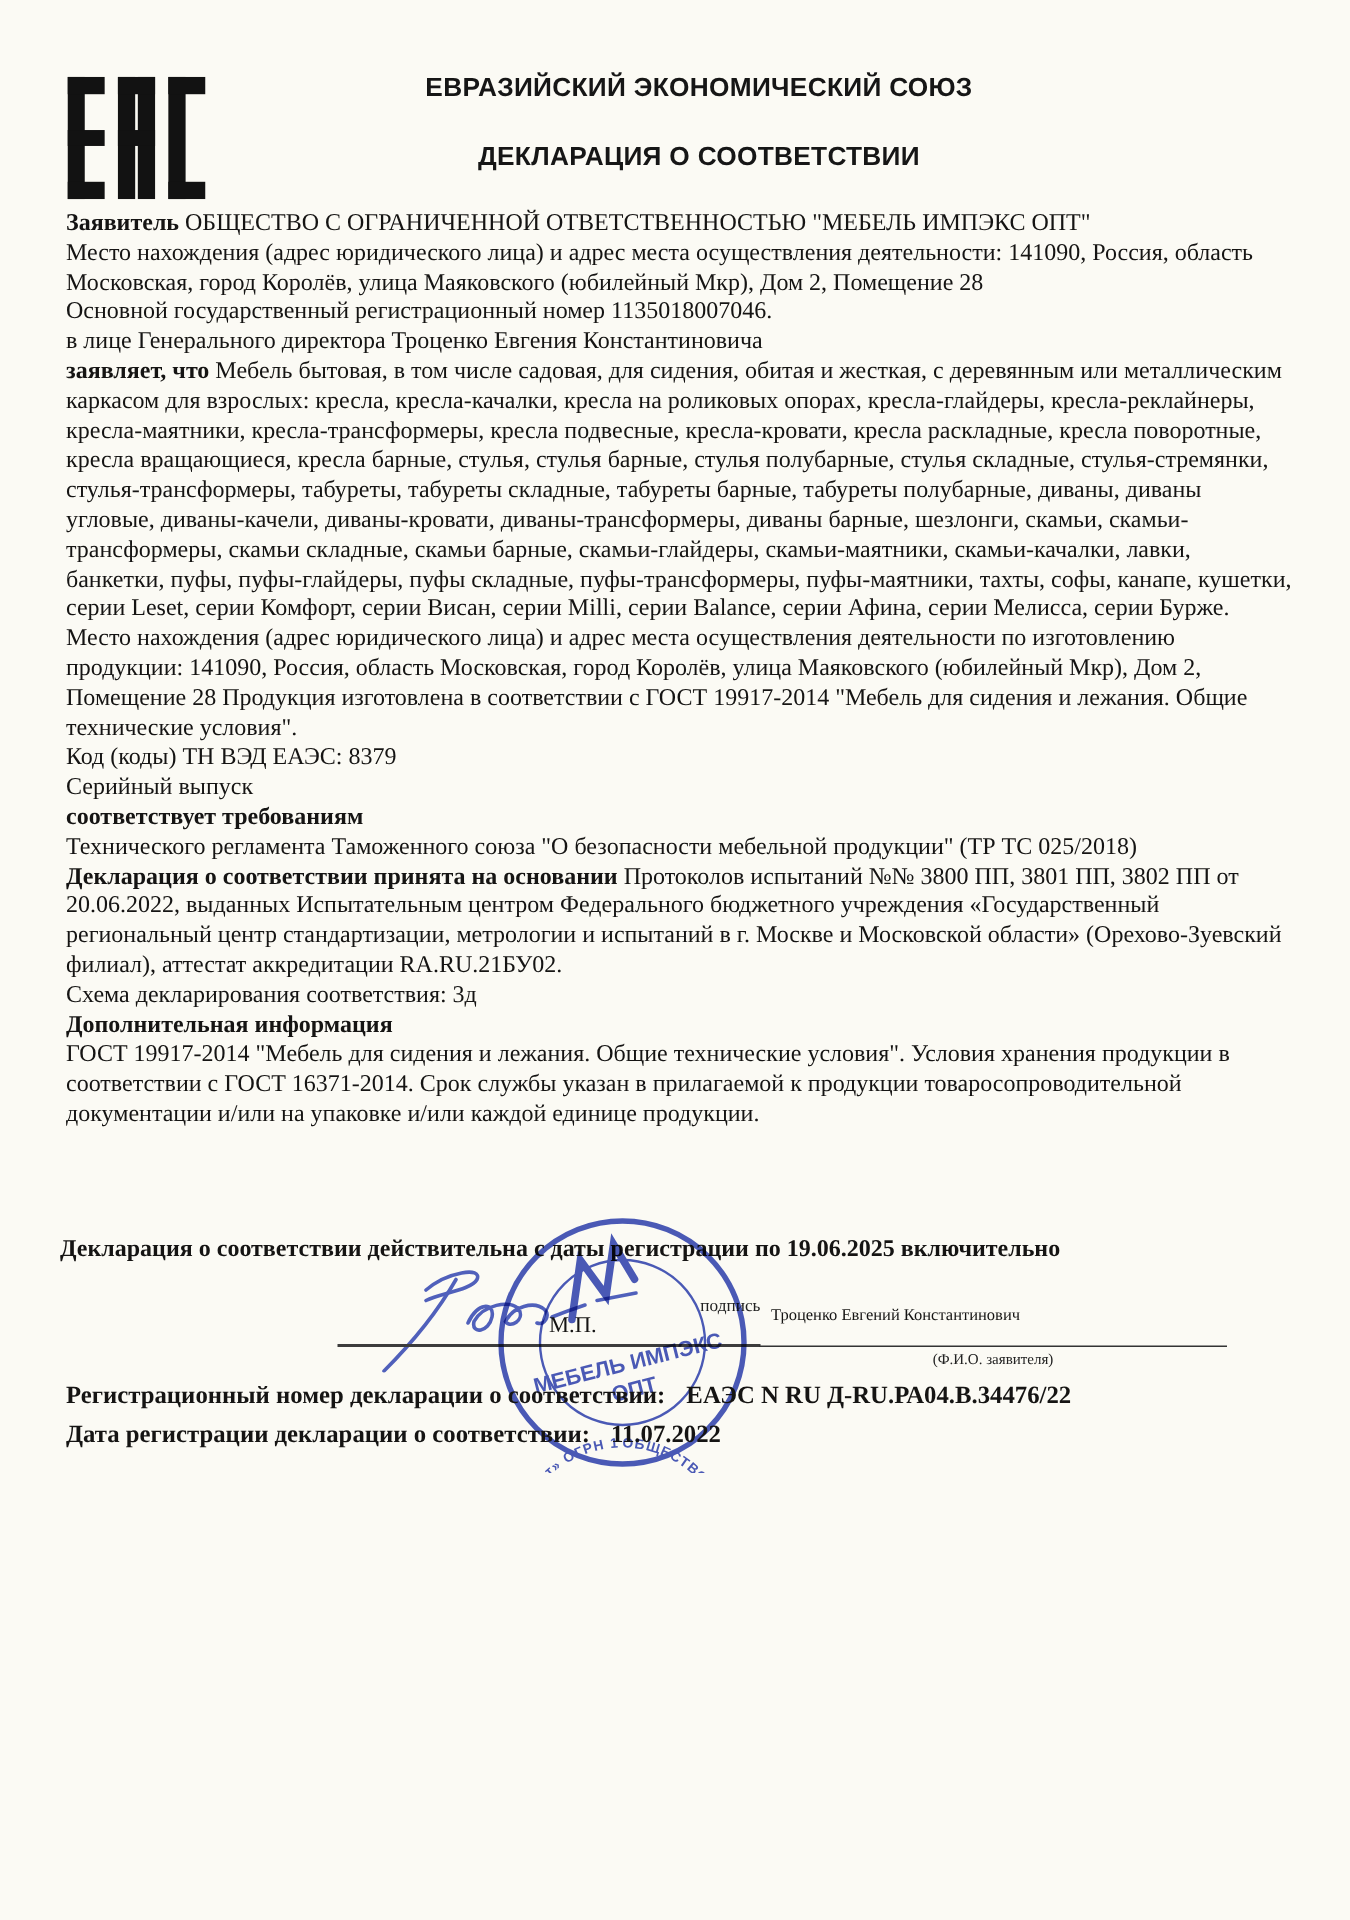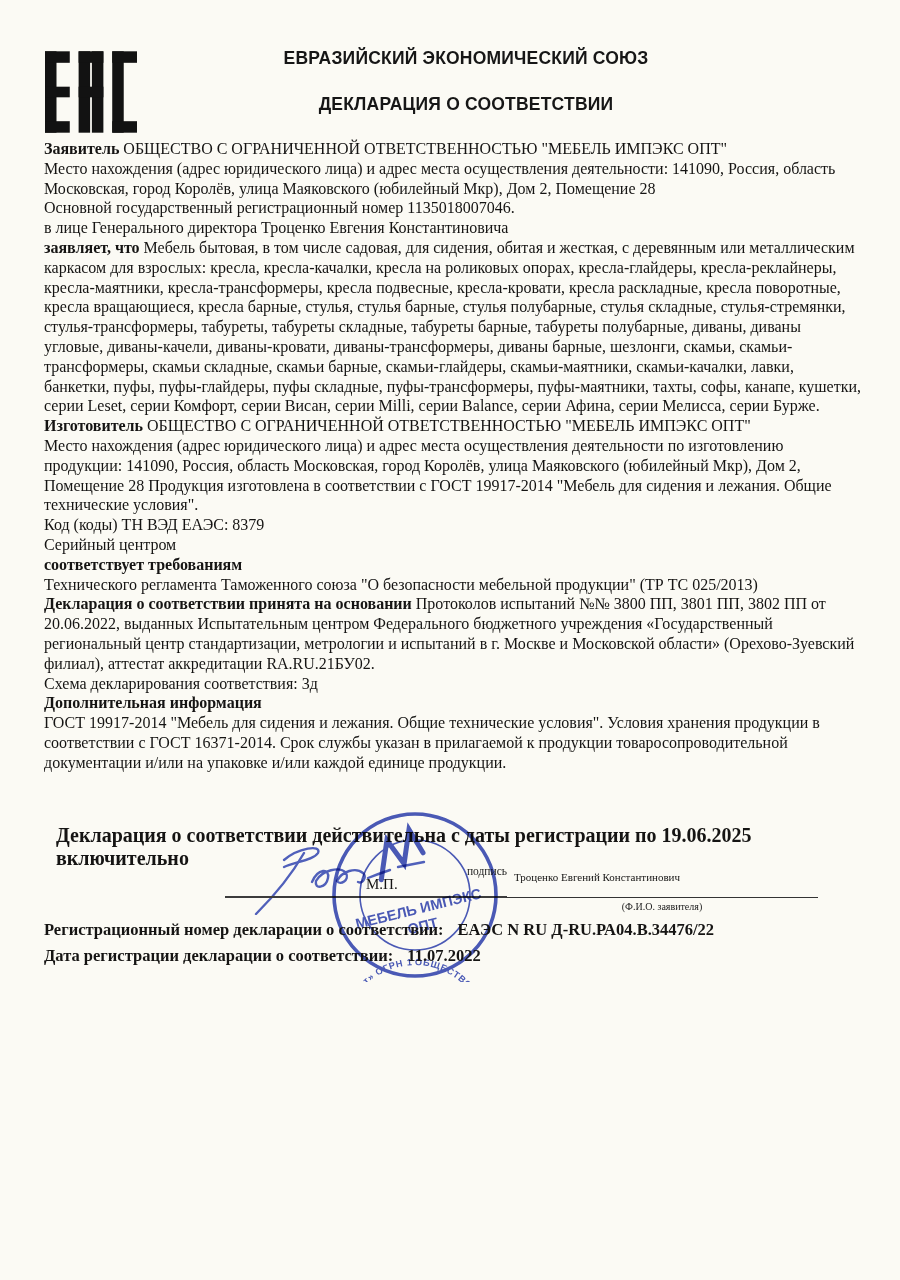--- a/index.html
+++ b/index.html
@@ -9,21 +9,21 @@
   
   .eac{position:absolute;left:45px;top:46px;width:92px;height:92px;}
   .titles{position:absolute;left:0;top:48px;width:900px;text-align:center;padding-left:32px;box-sizing:border-box;
           font-family:"Liberation Sans", sans-serif;font-weight:bold;font-size:17.5px;color:#161616;letter-spacing:.2px;}
   .titles .t2{margin-top:25px;}
   
   .content{position:absolute;left:44px;top:139px;width:818px;font-size:16px;line-height:19.8px;}
   .content p{margin:0;}
   .content b{font-weight:bold;}
   
-  .validity{position:absolute;left:56px;top:824px;width:818px;font-size:20px;font-weight:bold;}
+  .validity{position:absolute;left:40px;top:824px;width:818px;font-size:16px;font-weight:bold;}
   .sig-scribble{position:absolute;left:228px;top:840px;width:220px;height:75px;}
   .sig-line{position:absolute;left:225px;top:896px;width:282px;border-top:2px solid #3c3c3c;}
   .sig-caption{position:absolute;left:225px;top:865px;width:282px;text-align:right;font-size:11.5px;color:#222;}
   .mp{position:absolute;left:366px;top:876px;font-size:15px;}
   .stamp{position:absolute;left:328px;top:808px;width:174px;height:174px;mix-blend-mode:multiply;opacity:.88;}
   .fio{position:absolute;left:514px;top:871px;font-size:11px;}
   .fio-line{position:absolute;left:506px;top:897px;width:312px;border-top:1.5px solid #333;}
   .fio-caption{position:absolute;left:506px;top:901px;width:312px;text-align:center;font-size:10px;color:#222;}
   .reg1{position:absolute;left:44px;top:920px;font-size:16.5px;font-weight:bold;}
   .reg2{position:absolute;left:44px;top:946px;font-size:16.5px;font-weight:bold;}
@@ -57,26 +57,25 @@
     <div class="t1">ЕВРАЗИЙСКИЙ ЭКОНОМИЧЕСКИЙ СОЮЗ</div>
     <div class="t2">ДЕКЛАРАЦИЯ О СООТВЕТСТВИИ</div>
   </div>
 
   <div class="content">
     <p><b>Заявитель</b><span> ОБЩЕСТВО С ОГРАНИЧЕННОЙ ОТВЕТСТВЕННОСТЬЮ "МЕБЕЛЬ ИМПЭКС ОПТ"</span></p>
     <p>Место нахождения (адрес юридического лица) и адрес места осуществления деятельности: 141090, Россия, область Московская, город Королёв, улица Маяковского (юбилейный Мкр), Дом 2, Помещение 28</p>
     <p>Основной государственный регистрационный номер 1135018007046.</p>
     <p>в лице Генерального директора Троценко Евгения Константиновича</p>
     <p><b>заявляет, что</b><span> Мебель бытовая, в том числе садовая, для сидения, обитая и жесткая, с деревянным или металлическим каркасом для взрослых: кресла, кресла-качалки, кресла на роликовых опорах, кресла-глайдеры, кресла-реклайнеры, кресла-маятники, кресла-трансформеры, кресла подвесные, кресла-кровати, кресла раскладные, кресла поворотные, кресла вращающиеся, кресла барные, стулья, стулья барные, стулья полубарные, стулья складные, стулья-стремянки, стулья-трансформеры, табуреты, табуреты складные, табуреты барные, табуреты полубарные, диваны, диваны угловые, диваны-качели, диваны-кровати, диваны-трансформеры, диваны барные, шезлонги, скамьи, скамьи-трансформеры, скамьи складные, скамьи барные, скамьи-глайдеры, скамьи-маятники, скамьи-качалки, лавки, банкетки, пуфы, пуфы-глайдеры, пуфы складные, пуфы-трансформеры, пуфы-маятники, тахты, софы, канапе, кушетки, серии Leset, серии Комфорт, серии Висан, серии Milli, серии Balance, серии Афина, серии Мелисса, серии Бурже.</span></p>
-    <p><b>Изготовитель</b><span> ОБЩЕСТВО С ОГРАНИЧЕННОЙ ОТВЕТСТВЕННОСТЬЮ "МЕБЕЛЬ ИМПЭКС ОПТ"</span></p>
     <p>Место нахождения (адрес юридического лица) и адрес места осуществления деятельности по изготовлению продукции: 141090, Россия, область Московская, город Королёв, улица Маяковского (юбилейный Мкр), Дом 2, Помещение 28 Продукция изготовлена в соответствии с ГОСТ 19917-2014 "Мебель для сидения и лежания. Общие технические условия".</p>
     <p>Код (коды) ТН ВЭД ЕАЭС: 8379</p>
-    <p>Серийный центром</p>
+    <p>Серийный выпуск</p>
     <p><b>соответствует требованиям</b></p>
-    <p>Технического регламента Таможенного союза "О безопасности мебельной продукции" (ТР ТС 025/2013)</p>
+    <p>Технического регламента Таможенного союза "О безопасности мебельной продукции" (ТР ТС 025/2018)</p>
     <p><b>Декларация о соответствии принята на основании</b><span> Протоколов испытаний №№ 3800 ПП, 3801 ПП, 3802 ПП от 20.06.2022, выданных Испытательным центром Федерального бюджетного учреждения «Государственный региональный центр стандартизации, метрологии и испытаний в г. Москве и Московской области» (Орехово-Зуевский филиал), аттестат аккредитации RA.RU.21БУ02.</span></p>
     <p>Схема декларирования соответствия: 3д</p>
     <p><b>Дополнительная информация</b></p>
     <p>ГОСТ 19917-2014 "Мебель для сидения и лежания. Общие технические условия". Условия хранения продукции в соответствии с ГОСТ 16371-2014. Срок службы указан в прилагаемой к продукции товаросопроводительной документации и/или на упаковке и/или каждой единице продукции.</p>
   </div>
 
   <div class="validity">Декларация о соответствии действительна с даты регистрации по 19.06.2025 включительно</div>
 
   <svg class="sig-scribble" viewBox="0 0 220 75" aria-hidden="true">
     <g fill="none" stroke="#4253b6" stroke-width="2.4" stroke-linecap="round" opacity="0.92">

